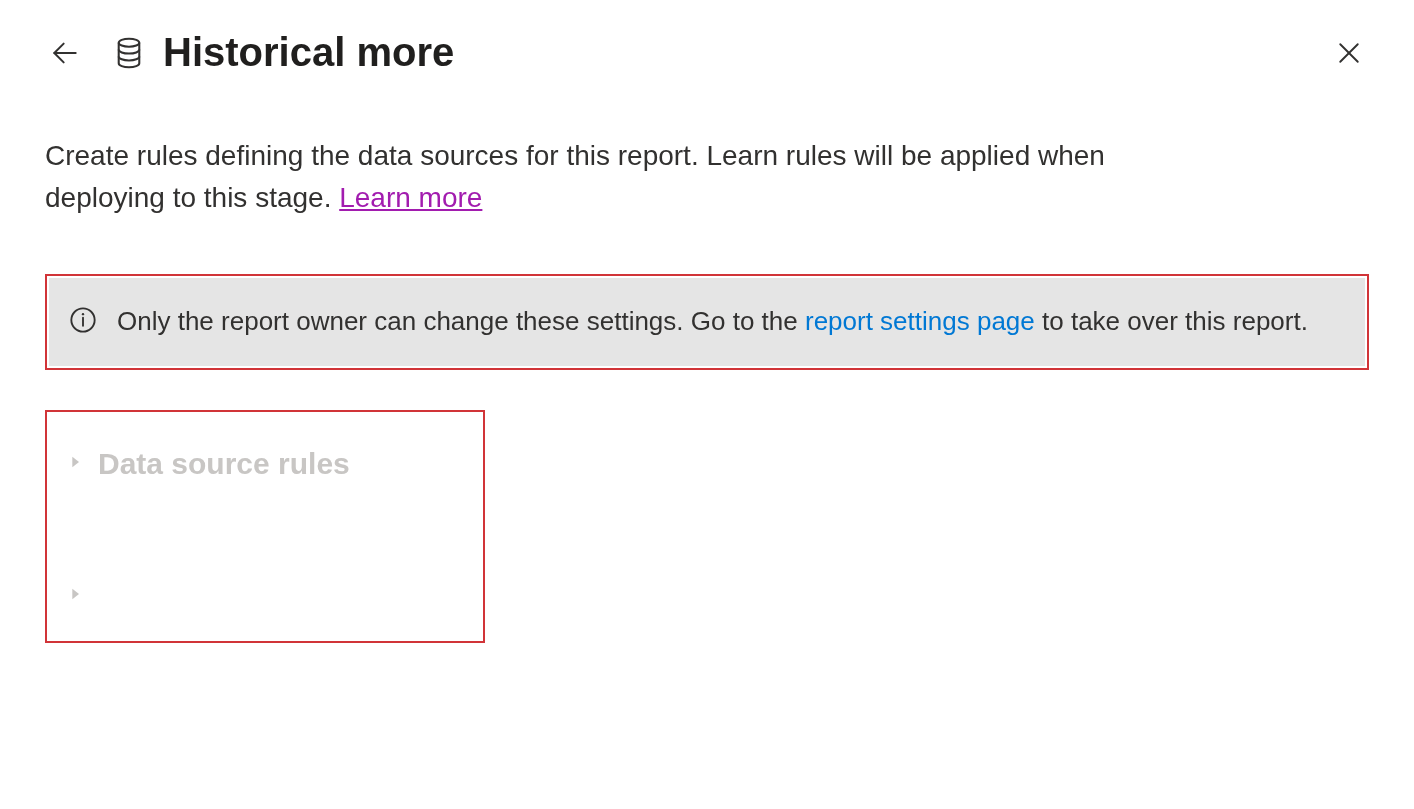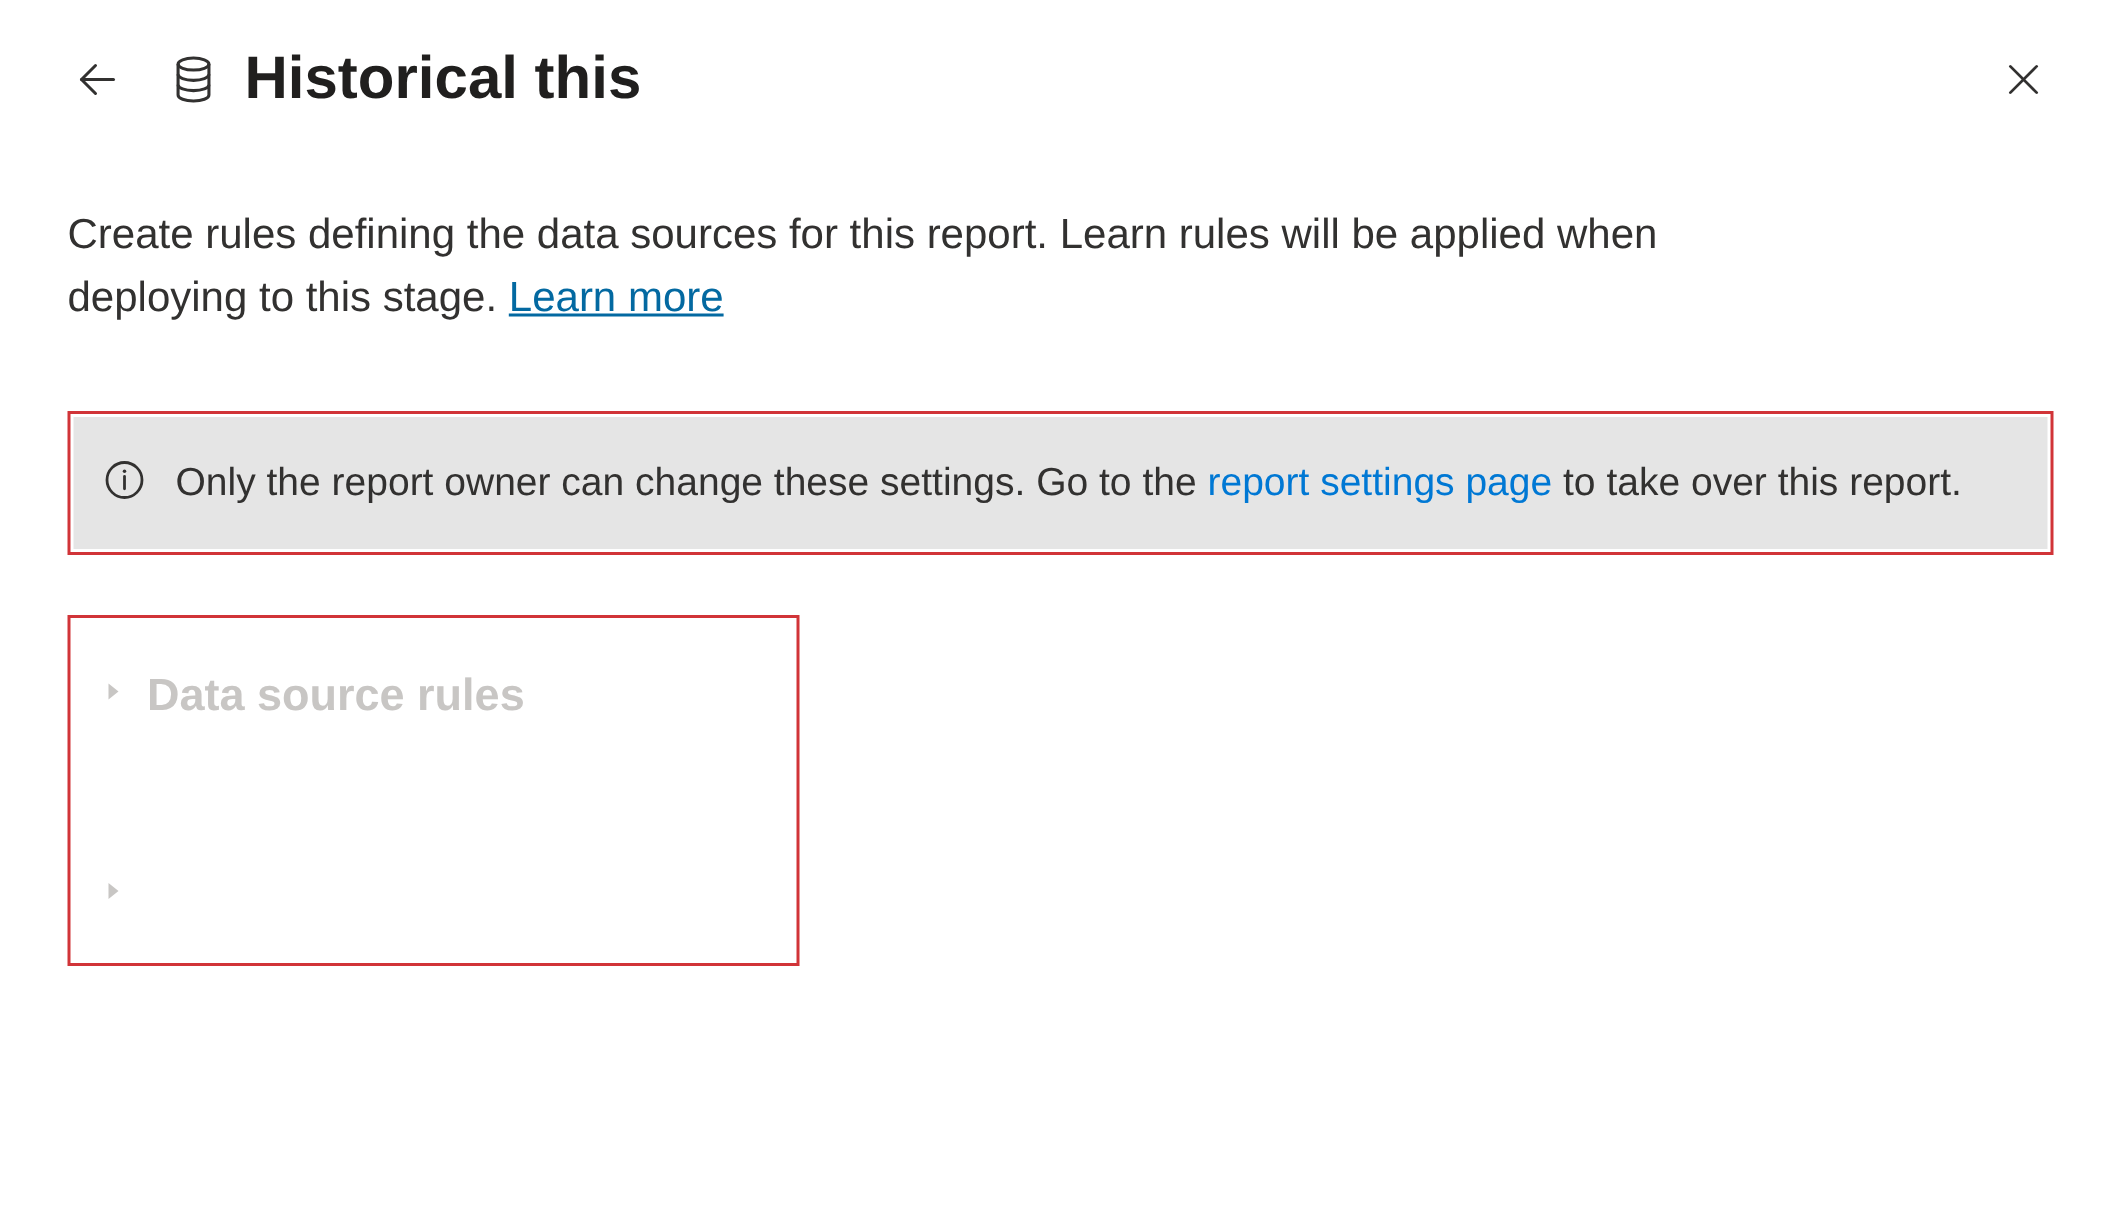--- a/index.html
+++ b/index.html
@@ -61,21 +61,21 @@
       border: none;
     }
     .description {
       font-size: 28px;
       color: #323130;
       line-height: 1.5;
       margin-bottom: 55px;
       max-width: 1120px;
     }
     .learn-more {
-      color: #0369a1;
+      color: #a21caf;
       text-decoration: underline;
       cursor: pointer;
     }
     .info-banner-wrapper {
       border: 2px solid #d13438;
       padding: 2px;
       margin-bottom: 40px;
     }
     .info-banner {
       background: #e5e5e5;
@@ -92,21 +92,21 @@
       font-size: 26px;
       color: #323130;
       line-height: 1.45;
     }
     .settings-link {
       color: #0078d4;
       cursor: pointer;
     }
     .rules-group-wrapper {
       border: 2px solid #d13438;
-      width: 488px;
+      width: 440px;
       padding: 20px 10px;
     }
     .rule-section {
       display: flex;
       align-items: center;
       gap: 15px;
       padding: 15px 10px;
       cursor: pointer;
     }
     .rule-section + .rule-section {
@@ -134,21 +134,21 @@
     </button>
     <div class="title-group">
       <span class="db-icon">
         <svg width="28" height="32" viewBox="0 0 24 28" fill="none" stroke="#323130" stroke-width="1.8">
           <ellipse cx="12" cy="5" rx="9" ry="3.5"></ellipse>
           <path d="M3 5 V23 C3 25 7 26.5 12 26.5 C17 26.5 21 25 21 23 V5"></path>
           <path d="M3 11 C3 13 7 14.5 12 14.5 C17 14.5 21 13 21 11"></path>
           <path d="M3 17 C3 19 7 20.5 12 20.5 C17 20.5 21 19 21 17"></path>
         </svg>
       </span>
-      <h1 class="page-title">Historical this</h1>
+      <h1 class="page-title">Historical more</h1>
     </div>
   </div>
   <button class="close-btn">
     <svg width="30" height="30" viewBox="0 0 24 24" fill="none" stroke="#323130" stroke-width="1.5" stroke-linecap="round">
       <line x1="5" y1="5" x2="19" y2="19"></line>
       <line x1="19" y1="5" x2="5" y2="19"></line>
     </svg>
   </button>
 </div>
 

